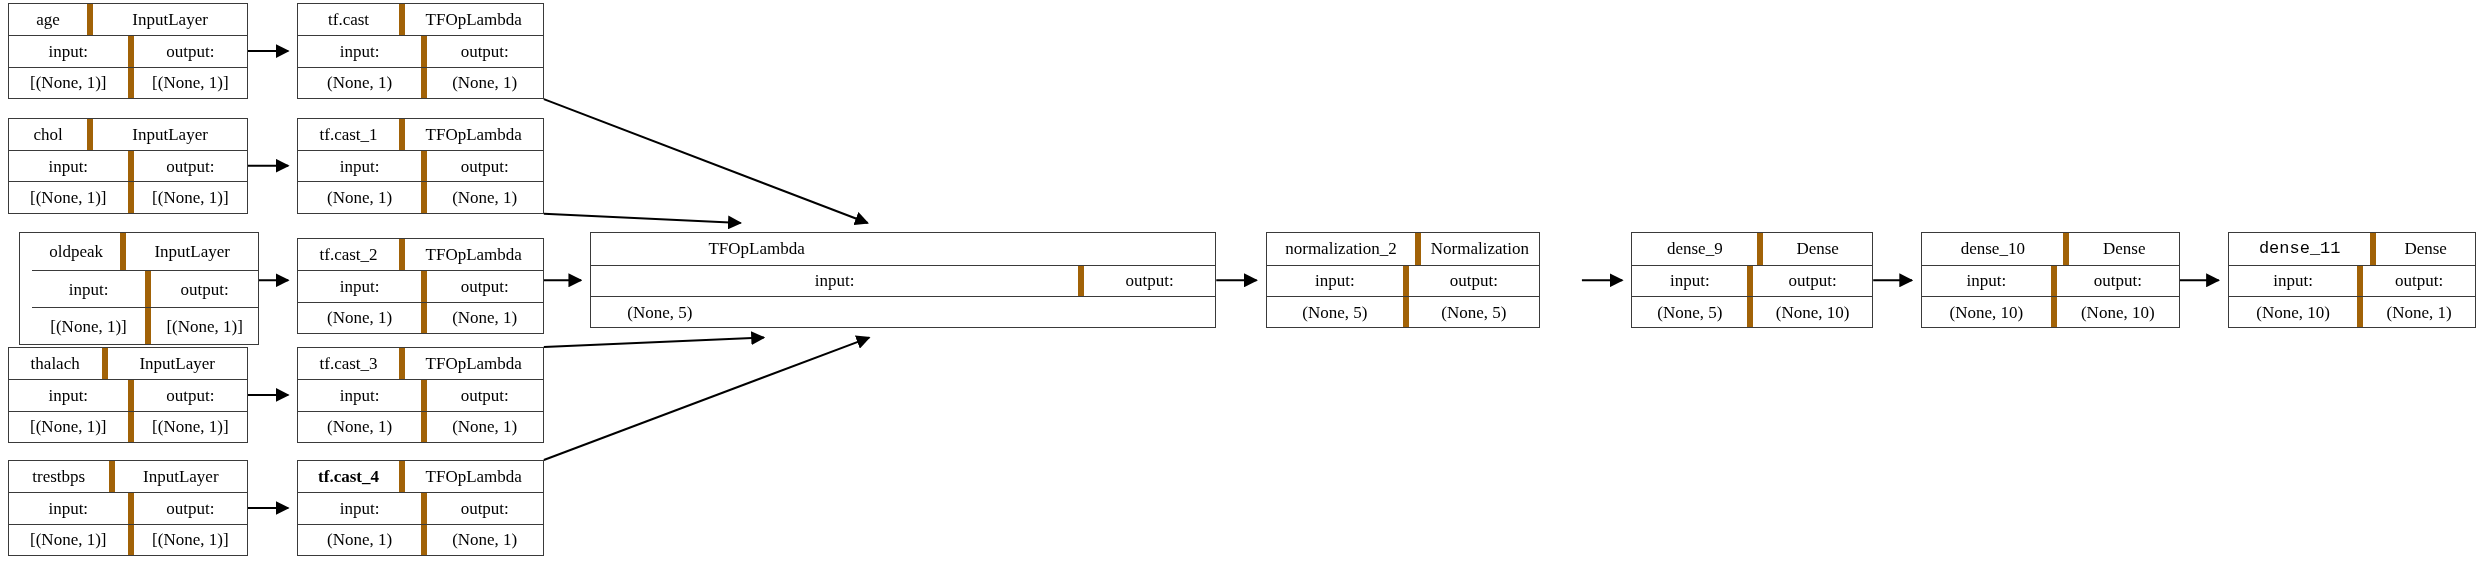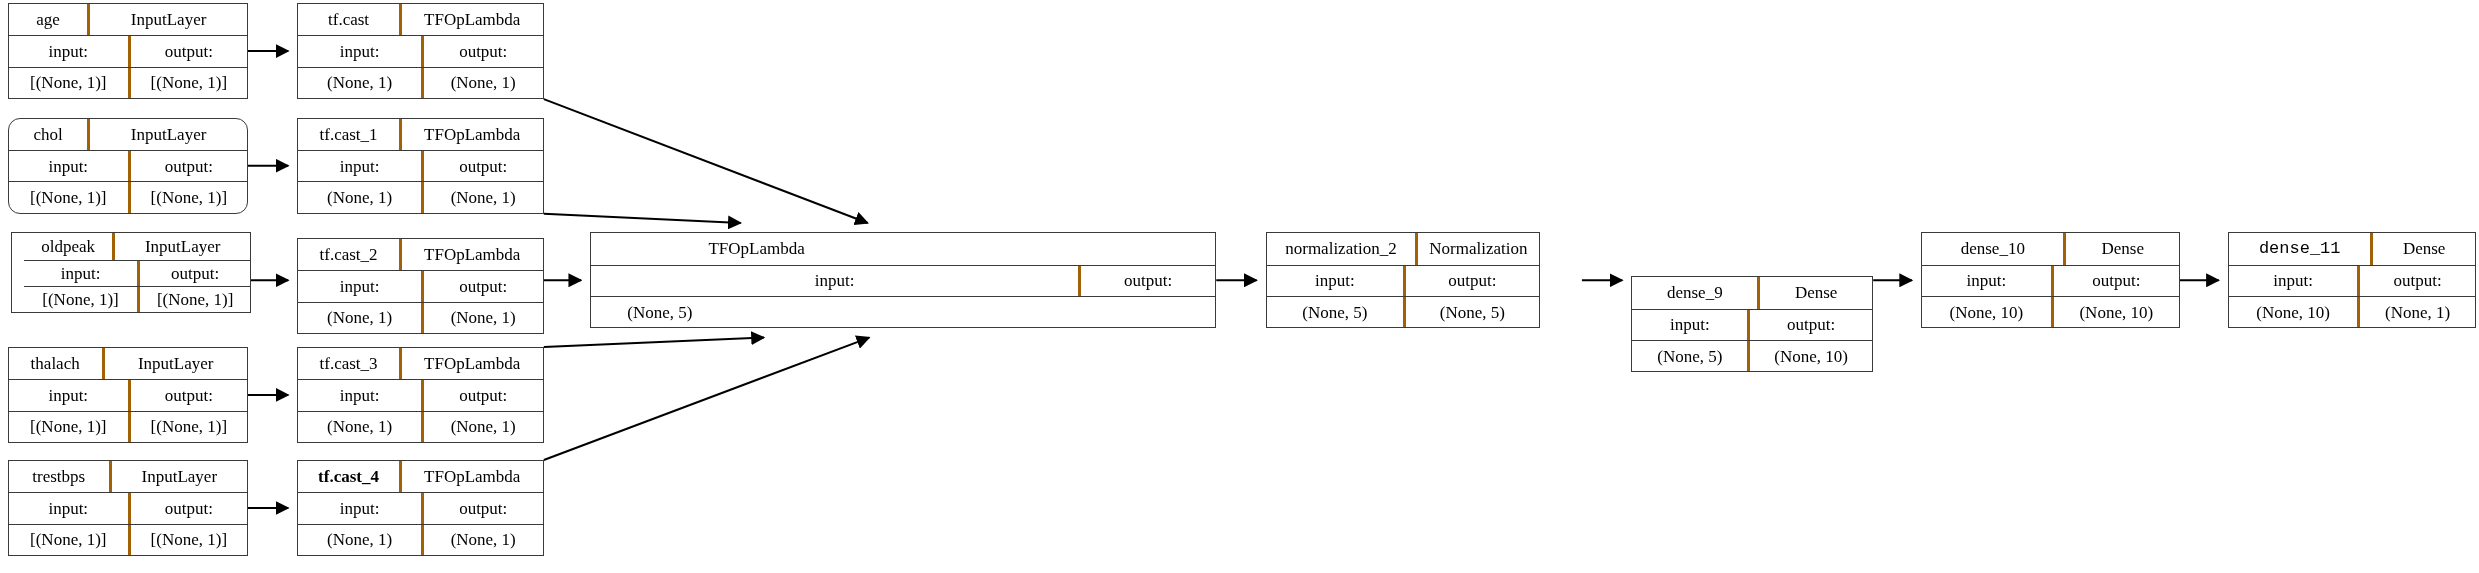--- a/index.html
+++ b/index.html
@@ -53,21 +53,21 @@
   .node .cell {
     box-sizing: border-box;
     display: flex;
     align-items: center;
     justify-content: center;
     overflow: hidden;
     white-space: nowrap;
     padding: 0 5px;
   }
   .node .cell + .cell {
-    border-left: 3px solid #a16207;
+    border-left: 6px solid #a16207;
   }
   .node .row.header .cell {
     font-size: 17px;
   }
   .node .row.io .cell {
     font-size: 17px;
   }
   .node .row.shapes .cell {
     font-size: 17px;
   }
@@ -109,35 +109,35 @@
         </div>
         <div class="row io">
           <div class="cell" style="flex: 0 0 50%;">input:</div>
           <div class="cell" style="flex: 0 0 50%;">output:</div>
         </div>
         <div class="row shapes">
           <div class="cell" style="flex: 0 0 50%;">[(None, 1)]</div>
           <div class="cell" style="flex: 0 0 50%;">[(None, 1)]</div>
         </div>
       </div>
-      <div class="node" style="left: 7.74687px; top: 117.697px; width: 240.153px; height: 96.0162px; border-radius: 12px;">
+      <div class="node" style="left: 7.74687px; top: 117.697px; width: 240.153px; height: 96.0162px;">
         <div class="row header">
           <div class="cell" style="flex: 0 0 33%;">chol</div>
           <div class="cell" style="flex: 0 0 67%;">InputLayer</div>
         </div>
         <div class="row io">
           <div class="cell" style="flex: 0 0 50%;">input:</div>
           <div class="cell" style="flex: 0 0 50%;">output:</div>
         </div>
         <div class="row shapes">
           <div class="cell" style="flex: 0 0 50%;">[(None, 1)]</div>
           <div class="cell" style="flex: 0 0 50%;">[(None, 1)]</div>
         </div>
       </div>
-      <div class="node" style="left: 11px; top: 232.297px; width: 240.153px; height: 81px; padding-left: 12px;">
+      <div class="node" style="left: 19px; top: 232.297px; width: 240.153px; height: 113px; padding-left: 12px;">
         <div class="row header">
           <div class="cell" style="flex: 0 0 39%;">oldpeak</div>
           <div class="cell" style="flex: 0 0 61%;">InputLayer</div>
         </div>
         <div class="row io">
           <div class="cell" style="flex: 0 0 50%;">input:</div>
           <div class="cell" style="flex: 0 0 50%;">output:</div>
         </div>
         <div class="row shapes">
           <div class="cell" style="flex: 0 0 50%;">[(None, 1)]</div>
@@ -261,21 +261,21 @@
         </div>
         <div class="row io">
           <div class="cell" style="flex: 0 0 50%;">input:</div>
           <div class="cell" style="flex: 0 0 50%;">output:</div>
         </div>
         <div class="row shapes">
           <div class="cell" style="flex: 0 0 50%;">(None, 5)</div>
           <div class="cell" style="flex: 0 0 50%;">(None, 5)</div>
         </div>
       </div>
-      <div class="node" style="left: 1631.49px; top: 232.297px; width: 241.702px; height: 96.0162px; margin-top: 44px;">
+      <div class="node" style="left: 1631.49px; top: 232.297px; width: 241.702px; height: 96.0162px;">
         <div class="row header">
           <div class="cell" style="flex: 0 0 52%;">dense_9</div>
           <div class="cell" style="flex: 0 0 48%;">Dense</div>
         </div>
         <div class="row io">
           <div class="cell" style="flex: 0 0 47.8261%;">input:</div>
           <div class="cell" style="flex: 0 0 52.1739%;">output:</div>
         </div>
         <div class="row shapes">
           <div class="cell" style="flex: 0 0 47.8261%;">(None, 5)</div>

